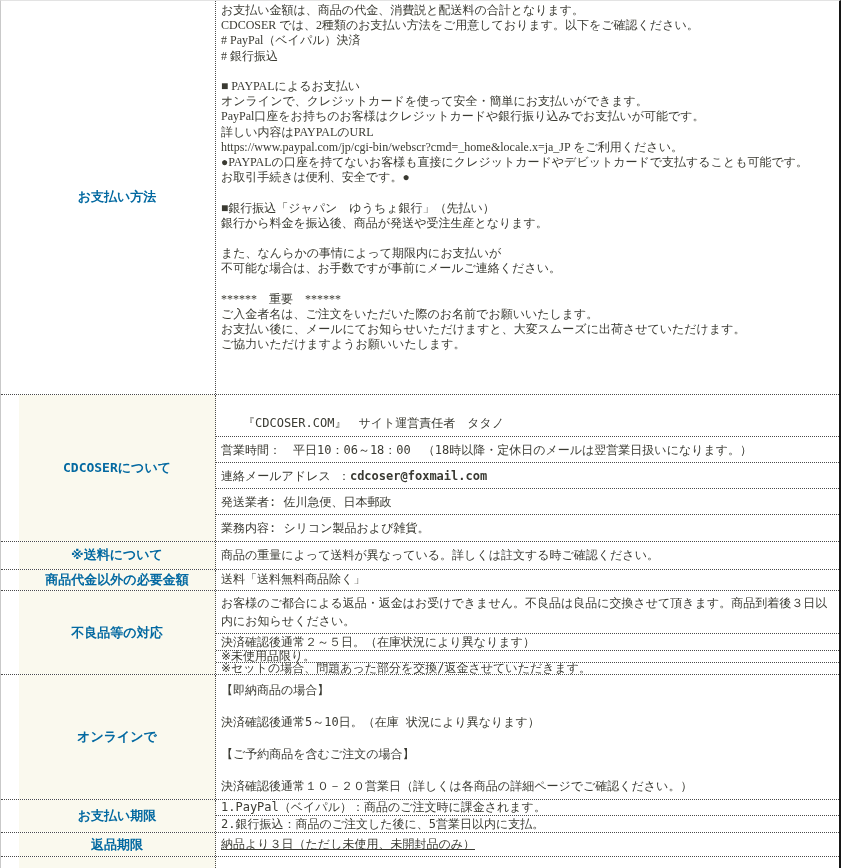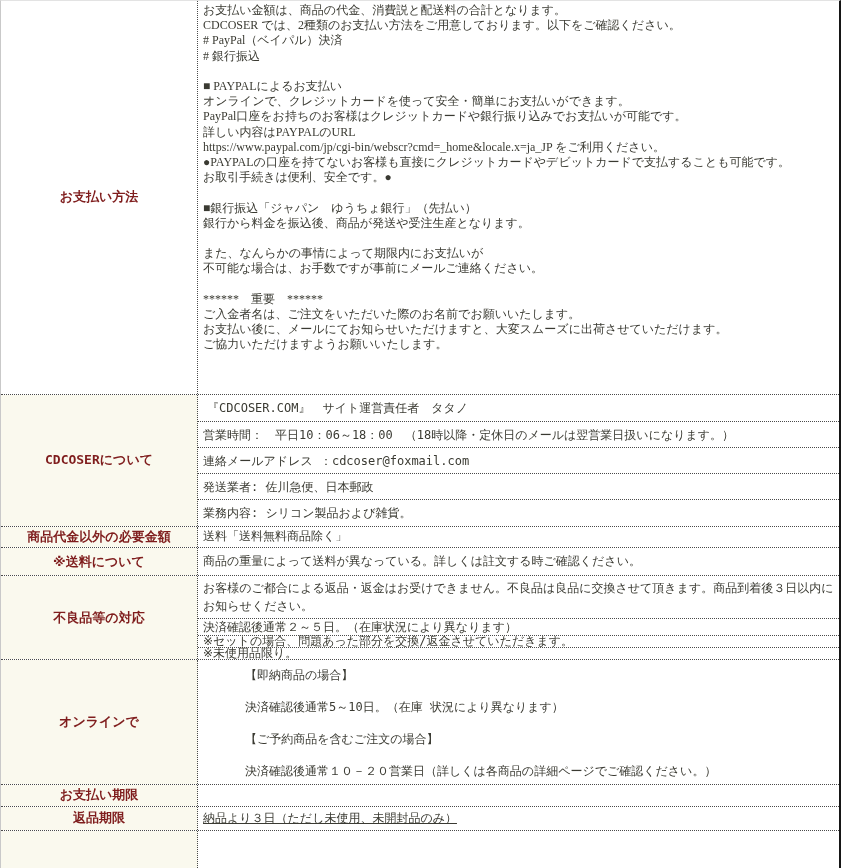--- a/index.html
+++ b/index.html
@@ -23,52 +23,53 @@
     flex: 0 0 197px;
     width: 197px;
     background: #faf9ee;
     border-right: 1px dotted #4a4a4a;
     display: flex;
     align-items: center;
     justify-content: center;
     text-align: right;
     font-weight: bold;
     font-size: 13px;
-    color: #7f1d1d;
+    color: #0369a1;
     padding: 2px 4px;
     line-height: 1.25;
+    margin-left: 18px;
   }
   .th.white-bg { background: #ffffff; }
   .cell { flex: 1 1 auto; min-width: 0; }
   .stack { display: flex; flex-direction: column; }
   .sub {
     border-bottom: 1px dotted #4a4a4a;
     padding: 4px 3px 3px 5px;
     display: flex;
     align-items: center;
     line-height: 1.2;
   }
   .sub:last-child { border-bottom: none; }
   .pre { white-space: pre-wrap; word-break: break-all; }
 
   
   .r1 { min-height: 394px; }
   .r1 .cell { padding: 2px 4px 4px 5px; line-height: 15.2px; font-family: Liberation Serif, serif; }
   .r2 .sub { min-height: 26px; }
-  .r2 .sub-first { min-height: 27px; padding-left: 9px; }
+  .r2 .sub-first { min-height: 27px; padding-left: 27px; margin-top: 15px; }
   .r3 .cell { min-height: 19px; padding: 2px 3px 1px 5px; line-height: 15px; }
   .r4 .cell { min-height: 27px; padding: 6px 3px 3px 5px; line-height: 15px; }
   .r5 .sub-wrap { min-height: 43px; padding: 3px 2px 2px 5px; line-height: 18px; display: block; }
   .r5 .sub-mid  { min-height: 17px; padding: 1px 3px 1px 5px; line-height: 14px; }
   .r5 .sub-tight{ min-height: 11px; padding: 0 3px 0 5px; line-height: 11px; }
-  .r6 .cell { min-height: 124px; padding: 7px 4px 4px 5px; line-height: 16px; margin-left: 42px; }
+  .r6 .cell { min-height: 124px; padding: 7px 4px 4px 5px; line-height: 16px; }
   .r7 .sub { min-height: 16px; padding: 1px 3px 1px 5px; line-height: 13px; }
   .r8 .cell { min-height: 23px; padding: 3px 3px 3px 5px; display: flex; align-items: center; line-height: 15px; text-decoration: underline; }
   .r9 .cell { min-height: 21px; padding: 3px 3px 1px 5px; display: flex; align-items: center; line-height: 15px; }
-  .email { font-weight: normal; }
+  .email { font-weight: bold; }
 </style>
 </head>
 <body>
 
 <div class="shop-table">
 
   <div class="row r1">
     <div class="th white-bg">お支払い方法</div>
     <div class="cell pre">お支払い金額は、商品の代金、消費説と配送料の合計となります。
 CDCOSER では、2種類のお支払い方法をご用意しております。以下をご確認ください。
@@ -102,53 +103,57 @@
       <div class="sub">営業時間：　平日10：06～18：00　（18時以降・定休日のメールは翌営業日扱いになります。）</div>
       <div class="sub">
         <span>連絡メールアドレス ：</span>
           <span class="email">cdcoser@foxmail.com</span>
       </div>
       <div class="sub">発送業者: 佐川急便、日本郵政</div>
       <div class="sub">業務内容: シリコン製品および雑貨。</div>
     </div>
   </div>
 
+  <div class="row r4">
+    <div class="th">※送料について</div>
+    <div class="cell">商品の重量によって送料が異なっている。詳しくは註文する時ご確認ください。</div>
+  </div>
+
   <div class="row r3">
     <div class="th">商品代金以外の必要金額</div>
     <div class="cell">送料「送料無料商品除く」</div>
-  </div>
-
-  <div class="row r4">
-    <div class="th">※送料について</div>
-    <div class="cell">商品の重量によって送料が異なっている。詳しくは註文する時ご確認ください。</div>
   </div>
 
   <div class="row r5">
     <div class="th">不良品等の対応</div>
     <div class="cell stack">
       <div class="sub sub-wrap">お客様のご都合による返品・返金はお受けできません。不良品は良品に交換させて頂きます。商品到着後３日以内にお知らせください。</div>
       <div class="sub sub-mid">決済確認後通常２～５日。（在庫状況により異なります）</div>
+      <div class="sub sub-tight">※未使用品限り。</div>
       <div class="sub sub-tight">※セットの場合、問題あった部分を交換/返金させていただきます。</div>
-      <div class="sub sub-tight">※未使用品限り。</div>
     </div>
   </div>
 
   <div class="row r6">
     <div class="th">オンラインで</div>
     <div class="cell pre">【即納商品の場合】
 
 決済確認後通常5～10日。（在庫 状況により異なります）
 
 【ご予約商品を含むご注文の場合】
 
 決済確認後通常１０－２０営業日（詳しくは各商品の詳細ページでご確認ください。）</div>
   </div>
 
   <div class="row r7">
     <div class="th">お支払い期限</div>
+    <div class="cell stack">
+      <div class="sub">1.PayPal（ベイパル）：商品のご注文時に課金されます。</div>
+      <div class="sub">2.銀行振込：商品のご注文した後に、5営業日以内に支払。</div>
+    </div>
   </div>
 
   <div class="row r8">
     <div class="th">返品期限</div>
     <div class="cell">納品より３日（ただし未使用、未開封品のみ）</div>
   </div>
 
   <div class="row r9">
     <div class="th">返品時の送料</div>
     <div class="cell">不良品、誤配時の送料については当社負担。クーリングオフの送料はお客様負担。</div>

